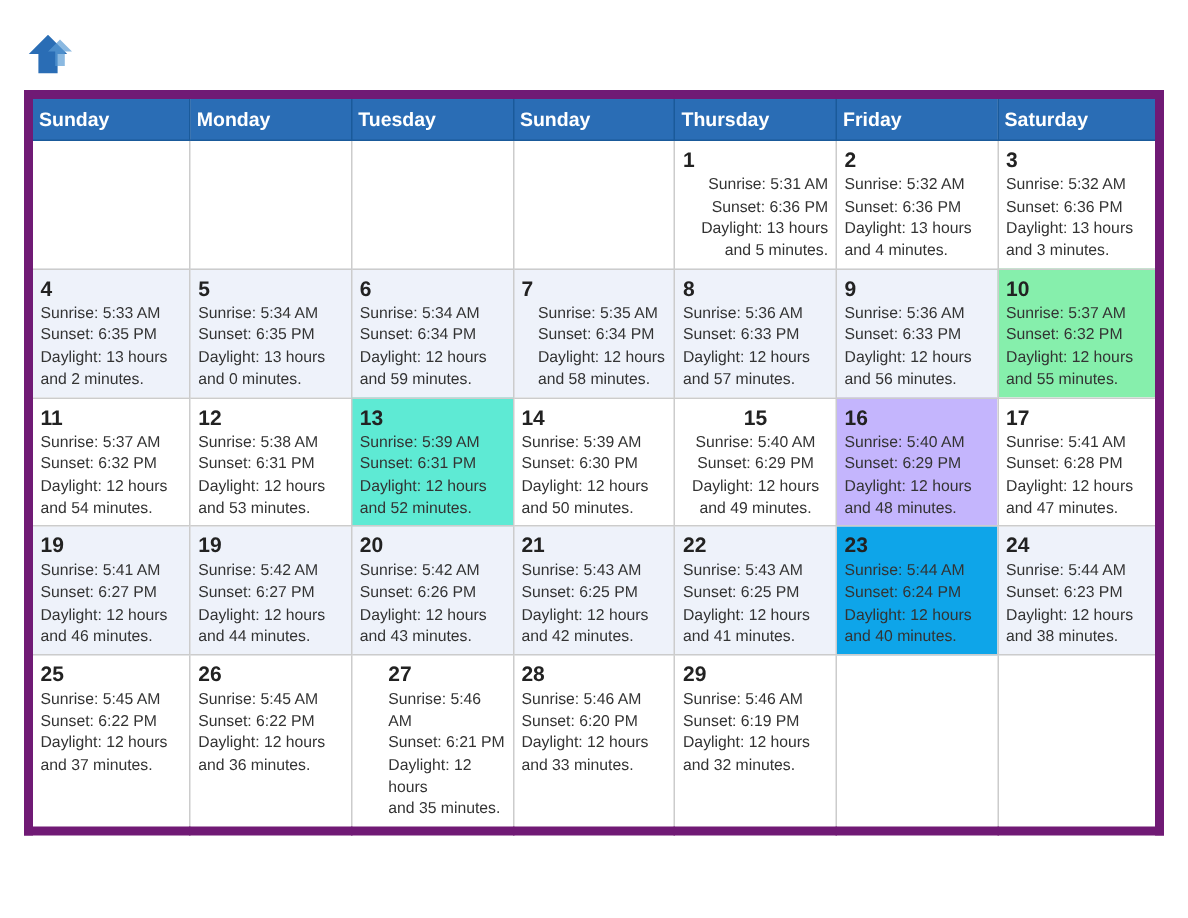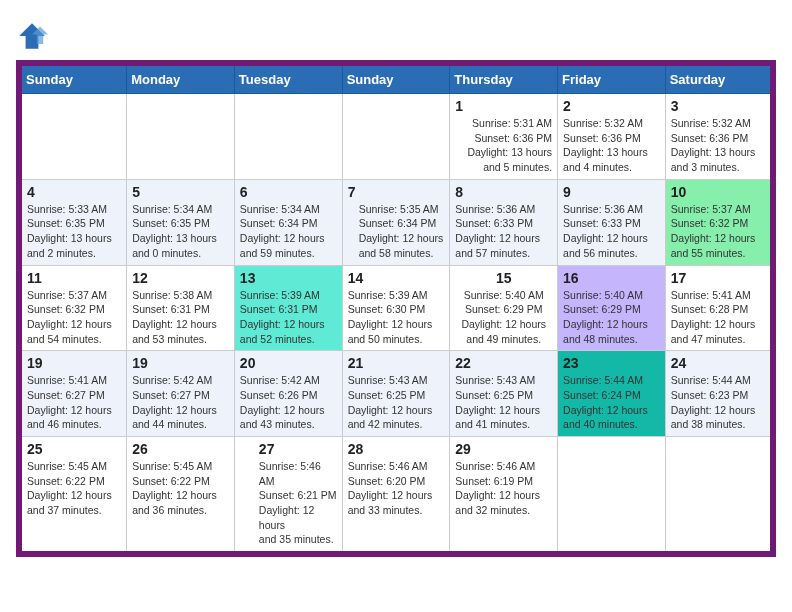--- a/index.html
+++ b/index.html
@@ -286,21 +286,21 @@
 Daylight: 12 hours
 and 42 minutes.</div>
         </td>
         <td style="background-color: rgb(238, 242, 250);">
           <div class="day-num">22</div>
           <div class="day-info" style="white-space: pre-line;">Sunrise: 5:43 AM
 Sunset: 6:25 PM
 Daylight: 12 hours
 and 41 minutes.</div>
         </td>
-        <td style="background-color: #14b8a6;">
+        <td style="background-color: #0ea5e9;">
           <div class="day-num">23</div>
           <div class="day-info" style="white-space: pre-line;">Sunrise: 5:44 AM
 Sunset: 6:24 PM
 Daylight: 12 hours
 and 40 minutes.</div>
         </td>
         <td style="background-color: rgb(238, 242, 250);">
           <div class="day-num">24</div>
           <div class="day-info" style="white-space: pre-line;">Sunrise: 5:44 AM
 Sunset: 6:23 PM

